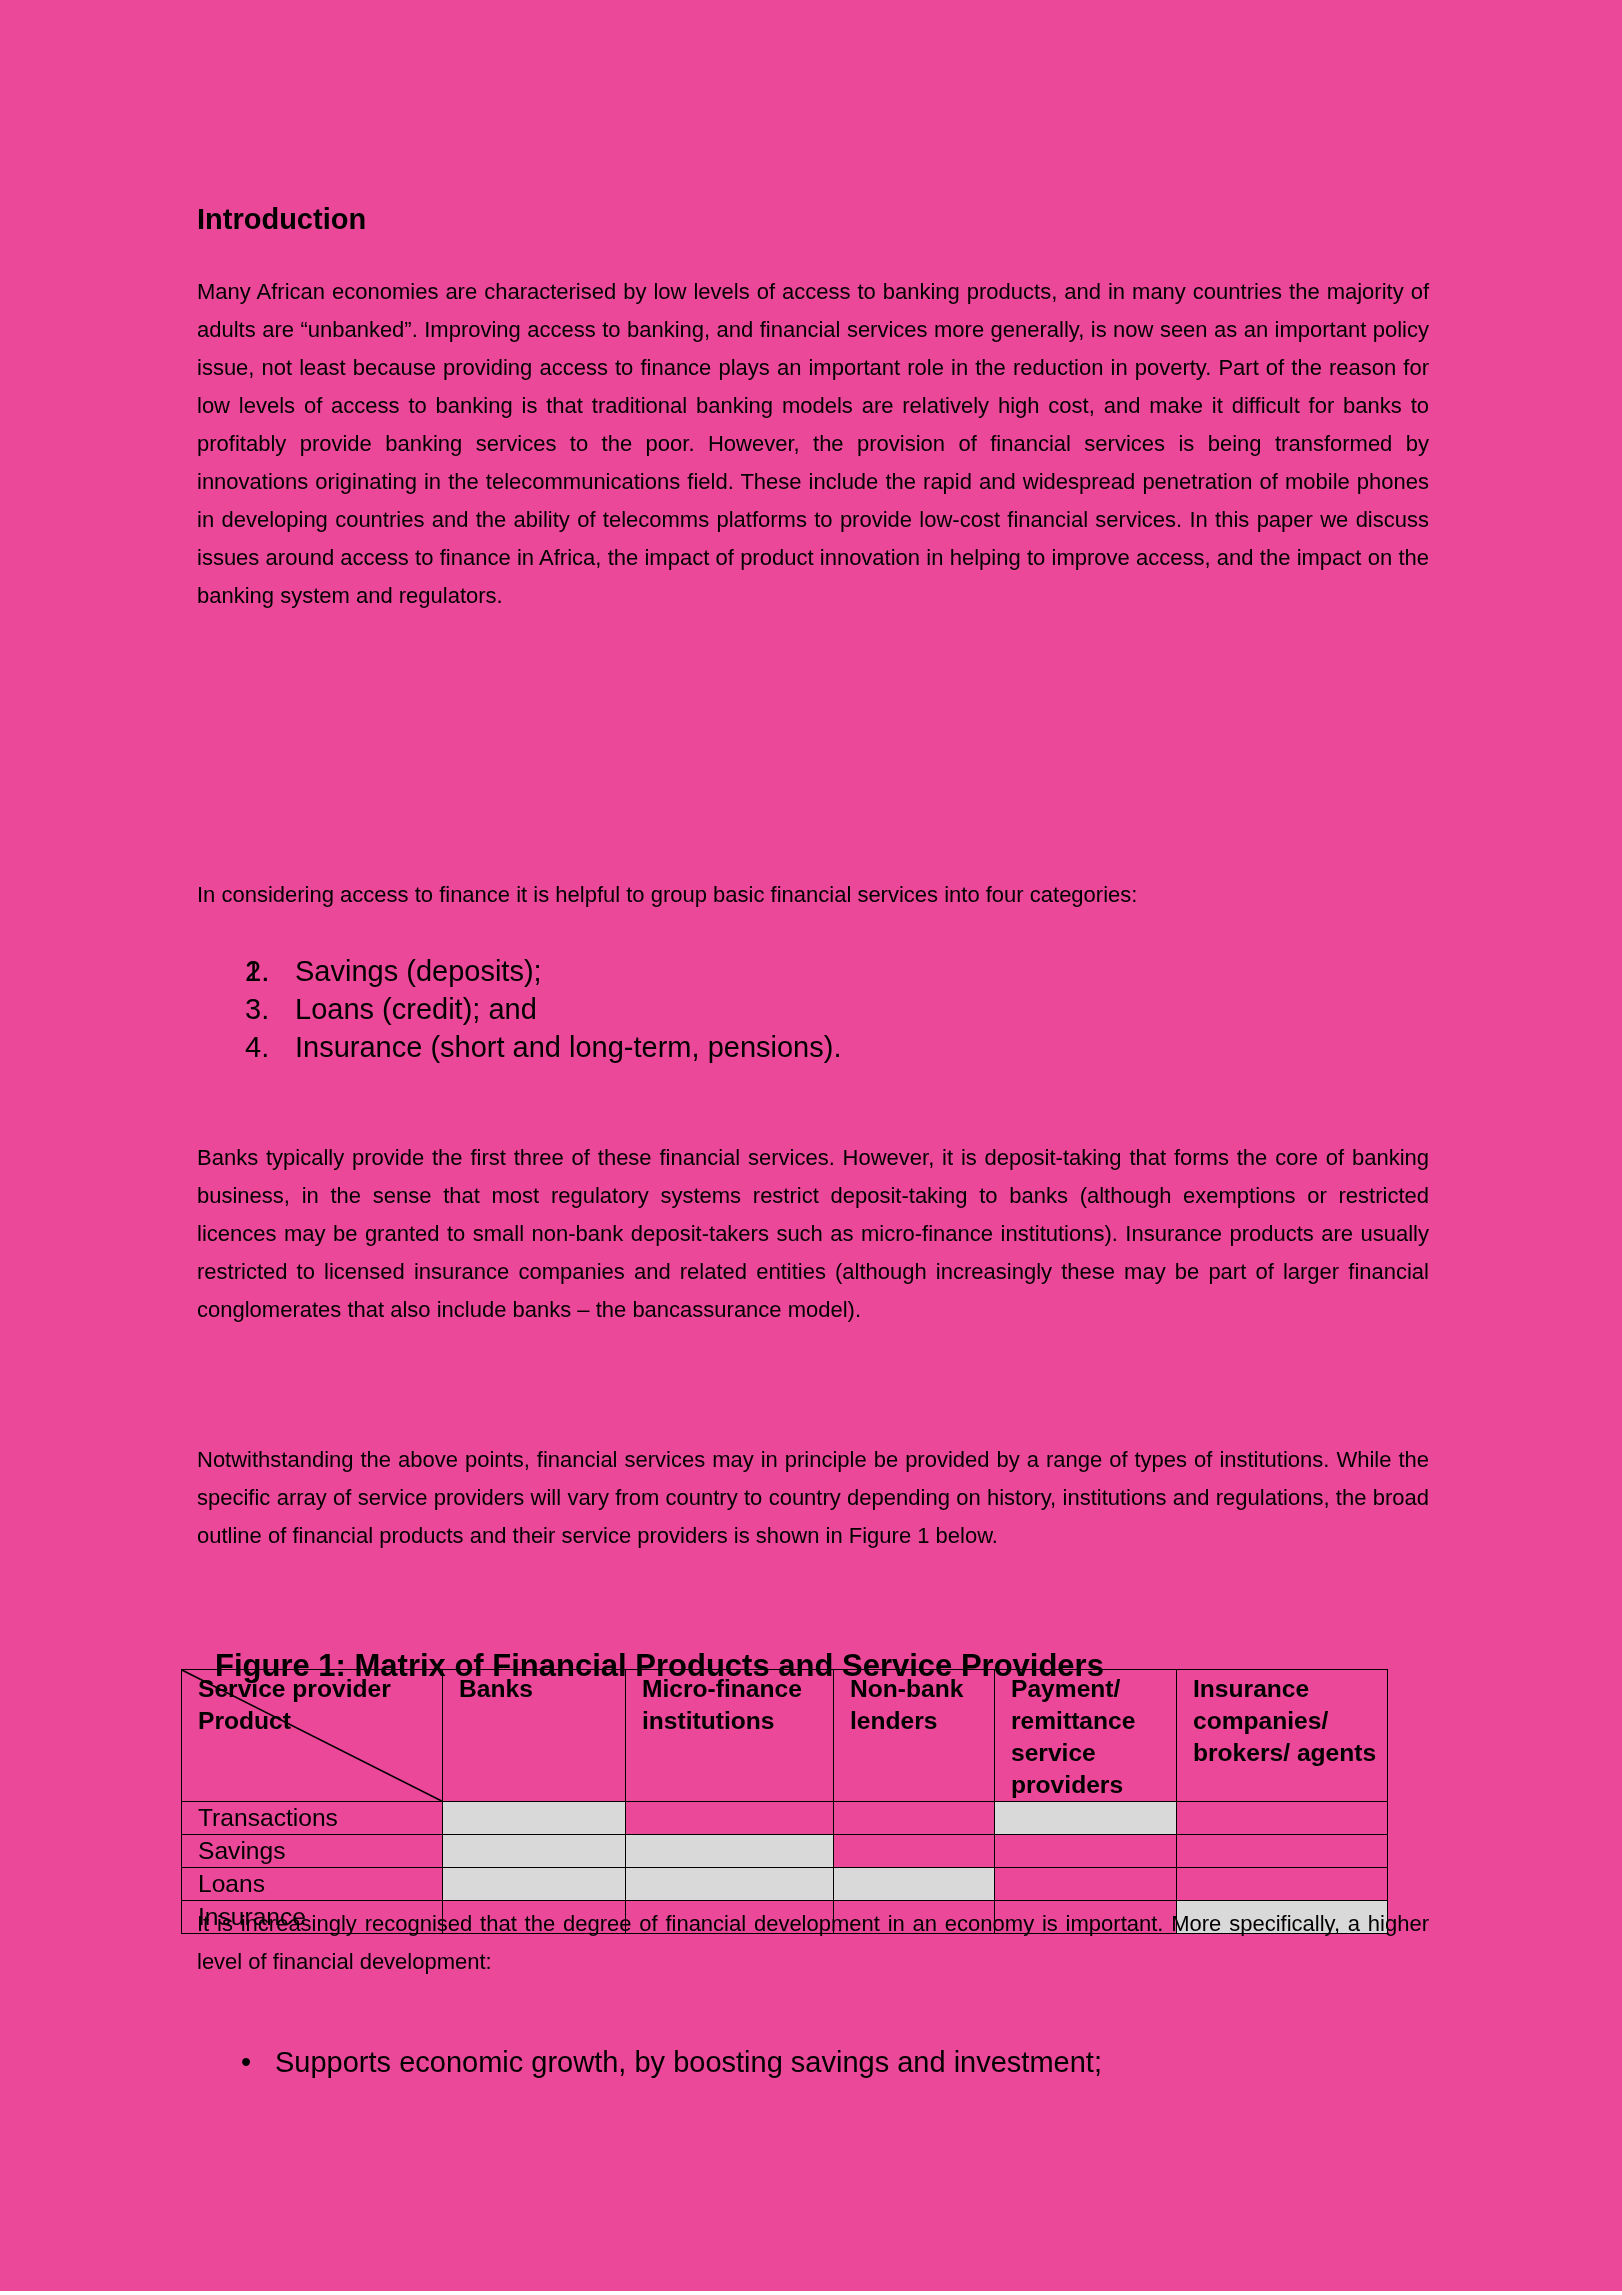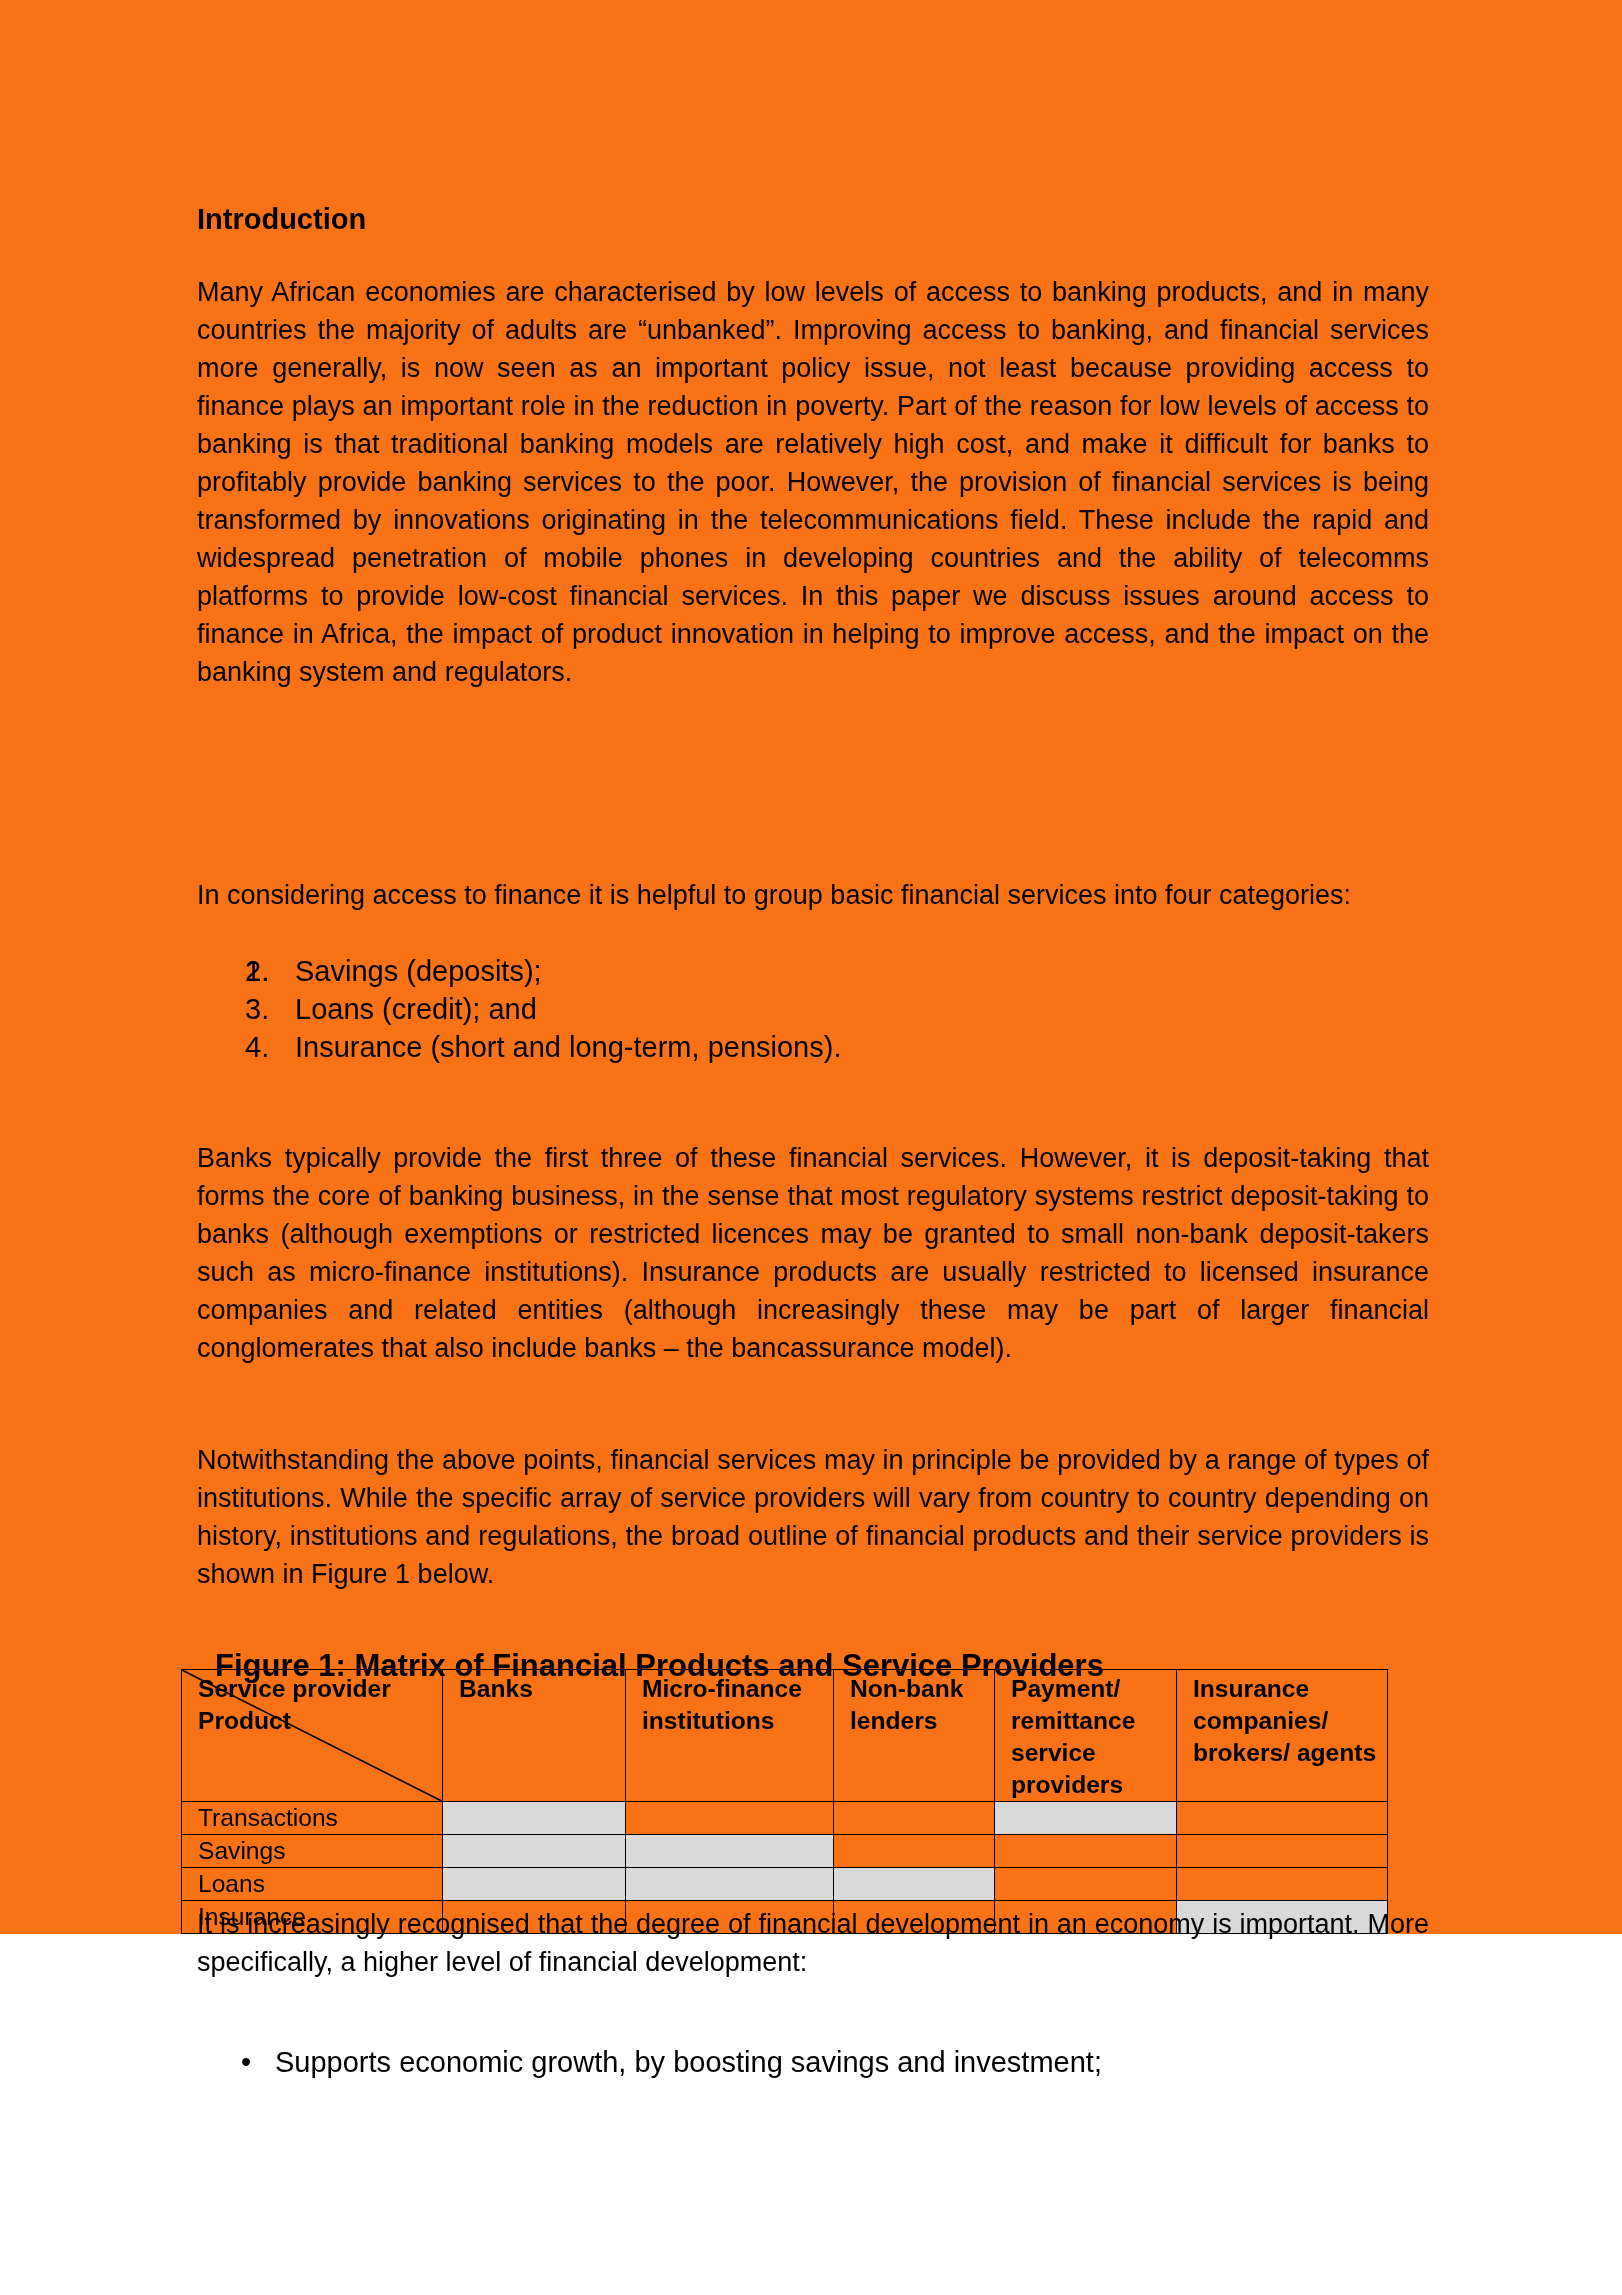--- a/index.html
+++ b/index.html
@@ -1,21 +1,21 @@
 <!DOCTYPE html>
 <html style="font-size:12.7px"><head>
 <meta charset="utf-8">
 <style>
   html, body { margin: 0; padding: 0; background: #ffffff; }
   body { width: 1623px; height: 2295px; position: relative; overflow: hidden;
          font-family: "Liberation Sans", sans-serif; color: #000; }
-  .page { position: absolute; left: 0; top: 0; width: 1623px; height: 1934px; background: #f97316; }
+  .page { position: absolute; left: 0; top: 0; width: 1623px; height: 2291px; background: #ec4899; }
   .col { position: absolute; left: 197px; width: 1232px; }
   .h { font-weight: bold; font-size: 29px; line-height: 38px; margin: 0; }
-  .p { font-size: 27px; line-height: 38px; margin: 0; text-align: justify; text-align-last: left; }
+  .p { font-size: 22px; line-height: 38px; margin: 0; text-align: justify; text-align-last: left; }
   .ol { list-style: none; margin: 0; padding: 0; font-size: 29px; line-height: 38px; }
   .ol li { position: relative; padding-left: 98px; }
   .ol li .num { position: absolute; left: 48px; }
   .caption { font-weight: bold; font-size: 31px; line-height: 36px; margin: 18px; white-space: nowrap; }
   .ul { list-style: none; margin: 0; padding: 0; font-size: 29px; line-height: 38px; }
   .ul li { position: relative; padding-left: 78px; }
   .ul li .bullet { position: absolute; left: 44px; }
 
   table.matrix { position: absolute; left: 181px; top: 1669px; border-collapse: collapse;
                  table-layout: fixed; font-size: 24.6px; border-radius: 23px; }

